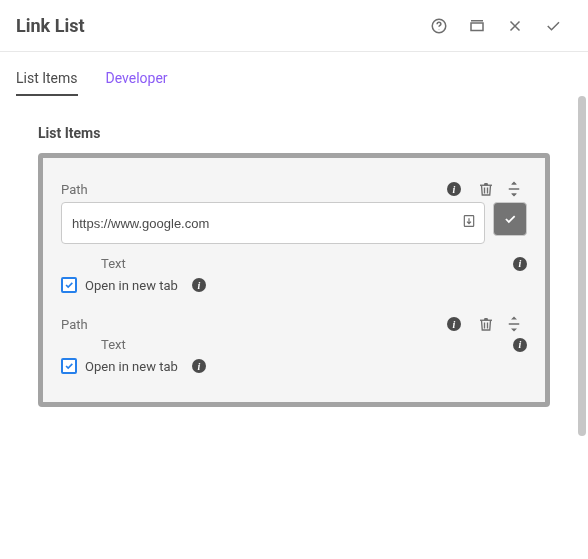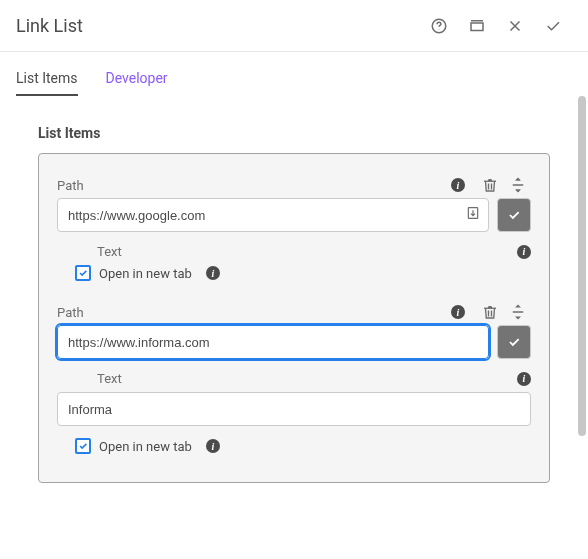--- a/index.html
+++ b/index.html
@@ -14,21 +14,21 @@
     }
     .header {
       display: flex;
       align-items: center;
       padding: 12px 16px 12px 16px;
       border-bottom: 1px solid #e8e8e8;
       height: 52px;
     }
     .title {
       font-size: 18px;
-      font-weight: 400;
+      font-weight: 700;
       color: #4b4b4b;
       flex: 1;
     }
     .header-btn {
       width: 38px;
       height: 38px;
       display: flex;
       align-items: center;
       justify-content: center;
       cursor: pointer;
@@ -59,21 +59,21 @@
       overflow-y: auto;
     }
     .section-label {
       font-size: 14px;
       font-weight: 700;
       color: #4b4b4b;
       margin-bottom: 12px;
     }
     .multifield {
       background: #f5f5f5;
-      border: 1px solid #a3a3a3;
+      border: 5px solid #a3a3a3;
       border-radius: 4px;
       padding: 18px 18px 10px 18px;
     }
     .item {
       margin-bottom: 18px;
     }
     .field-row {
       display: flex;
       align-items: center;
       margin-bottom: 6px;
@@ -112,21 +112,21 @@
       align-items: center;
       justify-content: center;
       cursor: pointer;
       color: #6e6e6e;
       margin-left: 2px;
     }
     .action-btn svg { width: 18px; height: 18px; }
     .input-row { display: flex; gap: 8px; margin-bottom: 12px; }
     .text-input {
       flex: 1;
-      height: 34px;
+      height: 42px;
       border: 1px solid #cacaca;
       border-radius: 4px;
       background: #fff;
       font-size: 13px;
       padding: 0 30px 0 10px;
       color: #4b4b4b;
       position: relative;
     }
     .text-input.focused {
       outline: 2px solid #2680eb;
@@ -152,21 +152,20 @@
       align-items: center;
       justify-content: center;
       cursor: pointer;
     }
     .check-btn svg { width:14px; height:14px; stroke:#fff; color:#fff; }
     .checkbox-row {
       display: flex;
       align-items: center;
       gap: 8px;
       margin-bottom: 6px;
-      margin-left: 18px;
     }
     .cbox {
       width: 16px; height: 16px;
       border: 2px solid #2680eb;
       border-radius: 2px;
       display: inline-flex;
       align-items: center;
       justify-content: center;
       cursor: pointer;
       background:#fff;
@@ -295,37 +294,24 @@
               <path d="M10 10v8M14 10v8"></path>
             </svg>
         </div>
         <div class="action-btn">
           <svg viewBox="0 0 24 24" fill="none" stroke="currentColor" stroke-width="1.8">
               <path d="M12 2l-4 4h8zM12 22l-4-4h8z" fill="currentColor" stroke="none"></path>
               <rect x="5" y="11" width="14" height="2" fill="currentColor" stroke="none"></rect>
             </svg>
         </div>
       </div>
-      <div class="input-row">
-        <div class="input-wrap">
-          <input class="text-input focused" value="https://www.informa.com" style="">
-        </div>
-        <div class="check-btn">
-          <svg viewBox="0 0 24 24" fill="none" stroke="currentColor" stroke-width="3">
-              <path d="M5 12l5 5L20 7"></path>
-            </svg>
-        </div>
-      </div>
 
       <div class="field-row">
         <div class="field-label">Text</div>
         <span class="info-icon">i</span>
-      </div>
-      <div class="input-row">
-        <input class="text-input" value="Informa" style="">
       </div>
 
       <div class="checkbox-row">
         <span class="cbox">
           <svg viewBox="0 0 24 24" fill="none" stroke="currentColor" stroke-width="4">
               <path d="M5 12l5 5L20 7"></path>
             </svg>
         </span>
         <span style="font-size:13px;color:#4b4b4b;">Open in new tab</span>
         <span class="info-icon">i</span>

